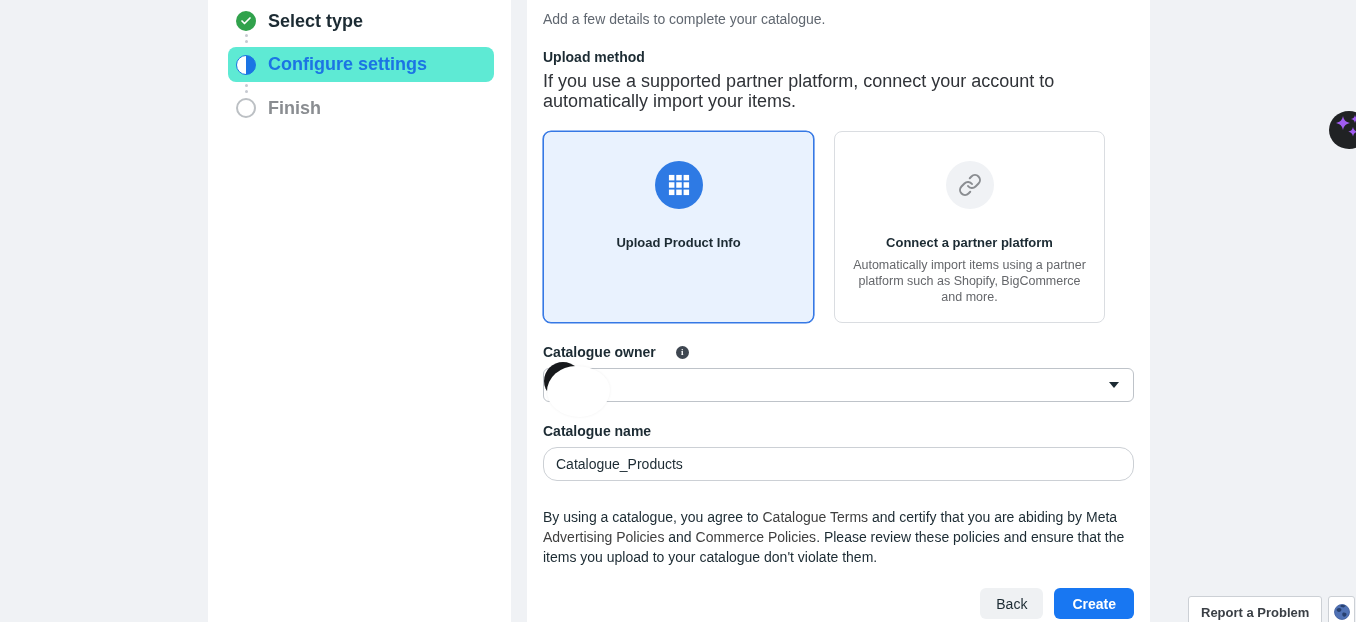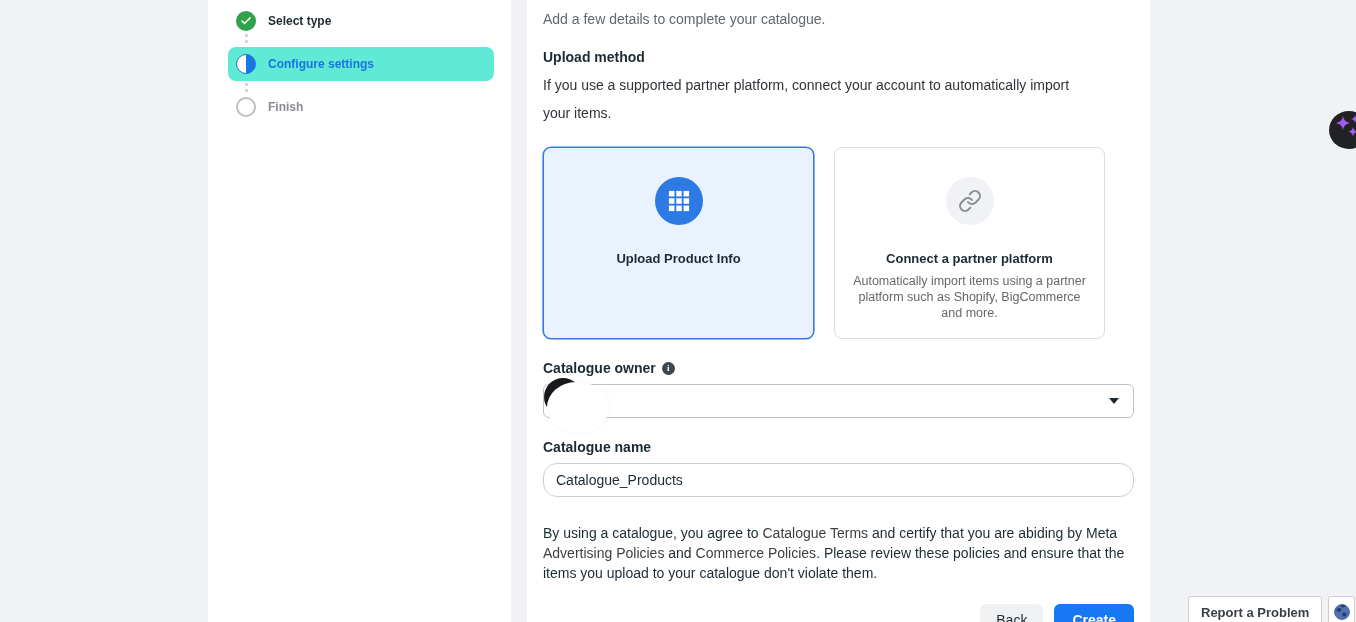--- a/index.html
+++ b/index.html
@@ -9,21 +9,21 @@
     background:#F0F2F5;
     font-family:"Liberation Sans","DejaVu Sans",sans-serif;
     color:#1C2B33;
   }
   
   .sidebar {
     position:absolute; left:208px; top:0; width:303px; height:622px;
     background:#FFFFFF; padding:10px 17px 0 20px;
   }
   .step { display:flex; align-items:center; gap:12px; border-radius:8px; }
-  .step .label { font-size:12px; font-weight:bold; }
+  .step .label { font-size:18px; font-weight:bold; }
   .step-complete { padding:0 8px; height:22px; }
   .step-active { padding:7px 8px; background:#5eead4; }
   .step-active .label { color:#1B74E4; }
   .step-pending { padding:0 8px; height:22px; }
   .step-pending .label { color:#8A8D91; }
   .circle-complete {
     width:20px; height:20px; border-radius:50%; background:#31A24C;
     display:flex; align-items:center; justify-content:center; flex:none;
   }
   .circle-half {
@@ -38,40 +38,40 @@
   .connector { height:11px; margin:2px 0 2px 17px; display:flex; flex-direction:column; gap:3px; }
   .connector i { width:3px; height:3px; border-radius:50%; background:#C6CAD1; }
   
   .main {
     position:absolute; left:527px; top:0; width:623px; height:622px;
     background:#FFFFFF; padding:5px 16px 0;
   }
   .page-title { font-size:15px; font-weight:bold; }
   .page-subtitle { font-size:14px; color:#606770; margin-top:6px; }
   .section-label { font-size:14px; font-weight:bold; margin-top:22px; }
-  .section-desc { font-size:14px; color:#303338; line-height:28px; margin-top:6px; max-width:548px; }
+  .section-desc { font-size:18px; color:#303338; line-height:20px; margin-top:6px; max-width:548px; }
   .cards { display:flex; gap:20px; margin-top:20px; }
   .card {
     width:271px; height:192px; border:1px solid #DADDE1; border-radius:8px;
     background:#fff; display:flex; flex-direction:column; align-items:center;
     text-align:center; padding:29px 12px 0; cursor:pointer;
   }
   .card.selected {
     border:1px solid #3578E5; background:#E9F2FE;
     box-shadow:0 0 0 0.6px #3578E5;
   }
   .card-icon-circle {
     width:48px; height:48px; border-radius:50%;
     display:flex; align-items:center; justify-content:center; flex:none;
   }
   .card-icon-circle.blue { background:#2E7AE4; }
   .card-icon-circle.gray { background:#F0F2F5; }
   .card-title { font-size:13px; font-weight:bold; margin-top:26px; }
   .card-desc { font-size:12.5px; color:#65676B; line-height:16px; margin-top:7px; }
-  .field-label-row { display:flex; align-items:center; gap:6px; margin-top:21px; }
+  .field-label-row { display:flex; align-items:center; gap:20px; margin-top:21px; }
   .field-label { font-size:14px; font-weight:bold; }
   .info-icon {
     width:13px; height:13px; border-radius:50%; background:#3E4650; color:#fff;
     font-size:9px; font-weight:bold; display:inline-flex; align-items:center;
     justify-content:center; font-family:"Liberation Serif",serif; cursor:pointer;
   }
   .select-box {
     position:relative; margin-top:8px; height:34px; width:591px;
     border:1px solid #BEC3C9; border-radius:6px; background:#fff;
     display:flex; align-items:center; justify-content:flex-end;

